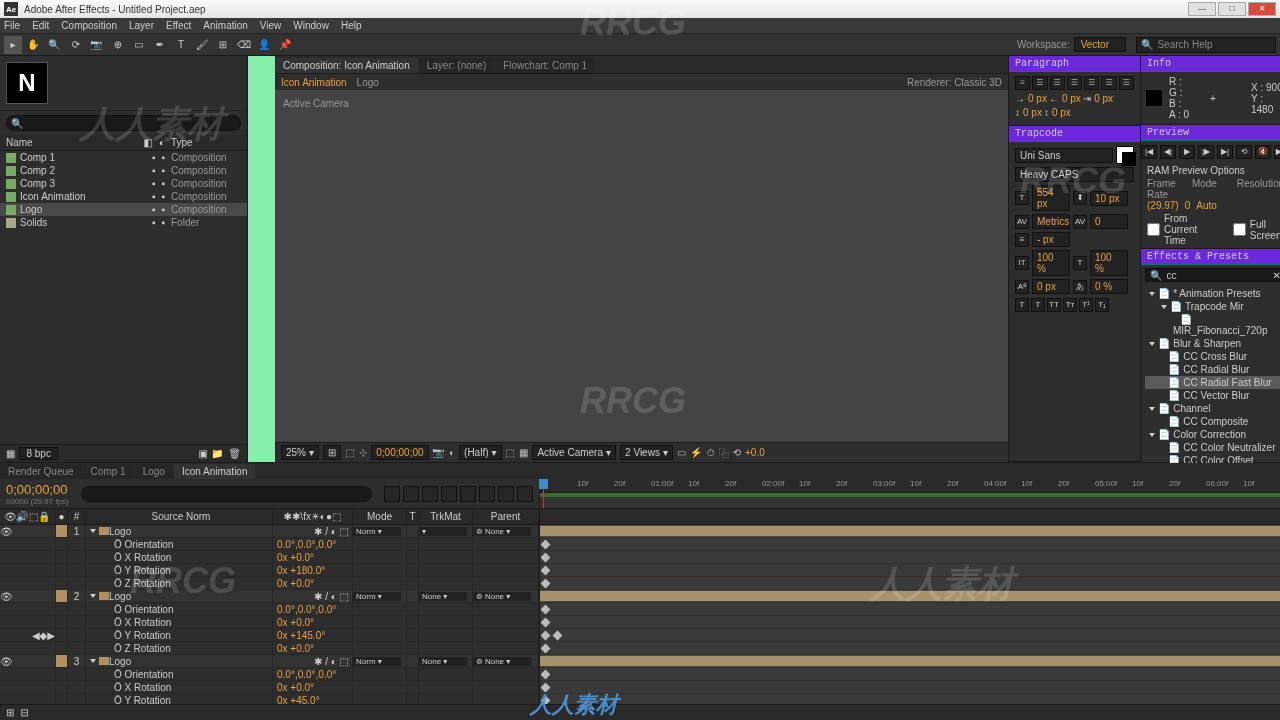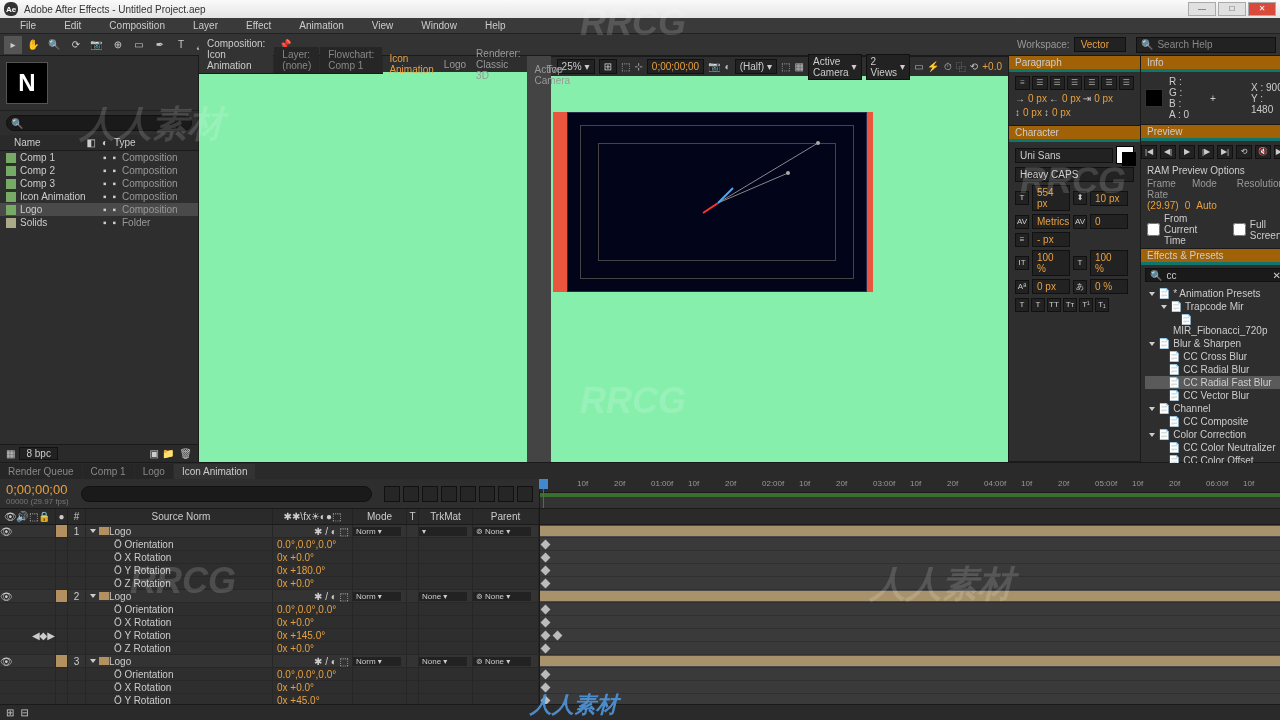--- a/index.html
+++ b/index.html
@@ -1,57 +1,57 @@
 <!DOCTYPE html>
 <html><head>
 <meta charset="utf-8">
 <style>
 * { margin: 0; padding: 0; box-sizing: border-box; font-family: "Segoe UI", Tahoma, sans-serif; font-size: 10px; user-select: none; }
 body { background: #3a3a3a; width: 1280px; height: 720px; overflow: hidden; color: #ccc; }
 .titlebar { background: linear-gradient(#fafafa,#e4e4e4); height: 18px; display: flex; align-items: center; padding: 0 4px; color: #333; }
-.titlebar .icon { width: 14px; height: 14px; background: #333; margin-right: 6px; border-radius: 6px; display:flex;align-items:center;justify-content:center;color:#fff;font-size:8px;font-weight:bold; }
+.titlebar .icon { width: 14px; height: 14px; background: #333; margin-right: 6px; border-radius: 0; display:flex;align-items:center;justify-content:center;color:#fff;font-size:8px;font-weight:bold; }
 .titlebar .title { flex: 1; }
 .winbtns { display: flex; gap: 2px; }
 .winbtn { width: 28px; height: 14px; background: #e0e0e0; border: 1px solid #aaa; font-size:8px; text-align:center; line-height:12px; }
 .winbtn.close { background: #d94a3c; color:#fff; }
 .menubar { background: #3a3a3a; height: 16px; display: flex; align-items: center; padding: 0 4px; gap: 12px; border-bottom: 1px solid #222; }
-.menubar span { color: #ccc; cursor: default; margin-left: 16px; }
+.menubar span { color: #ccc; cursor: default; }
 .toolbar { background: #333; height: 22px; display: flex; align-items: center; padding: 0 4px; gap: 3px; border-bottom: 1px solid #1a1a1a; }
 .tool { width: 18px; height: 18px; display: flex; align-items: center; justify-content: center; color: #ccc; }
 .tool.active { background: #555; }
 .toolbar .spacer { flex: 1; }
 .workspace { display: flex; align-items: center; gap: 4px; }
 .workspace-label { color: #999; }
 .workspace-dd { background: #222; border: 1px solid #111; padding: 1px 16px 1px 6px; color: #e9a040; position:relative; }
 .search { width: 140px; height: 16px; background: #222; border: 1px solid #111; padding: 0 4px; color: #888; display:flex;align-items:center;gap:4px; margin-left:6px; }
 .main { display: flex; height: 406px; }
 .leftcol { width: 248px; background: #2e2e2e; display: flex; flex-direction: column; border-right: 1px solid #1a1a1a; }
 .panel-tabs { height: 18px; background: #2a2a2a; display: flex; align-items: flex-end; border-bottom: 1px solid #1a1a1a; }
 .ptab { padding: 2px 8px; color: #888; background: #262626; margin-right: 1px; }
 .ptab.active { background: #333; color: #ccc; }
 .proj-head { display: flex; padding: 6px; gap: 8px; border-bottom: 1px solid #222; }
 .proj-thumb { width: 42px; height: 42px; background: #000; border: 1px solid #555; display:flex;align-items:center;justify-content:center;color:#fff;font-size:24px;font-weight:900; }
 .proj-info { flex: 1; line-height: 12px; }
 .proj-info .name { color: #e9a040; }
 .proj-info .meta { color: #999; font-size: 9px; }
 .proj-search { margin: 4px 6px; height: 16px; background: #1a1a1a; border: 1px solid #111; border-radius: 8px; display:flex;align-items:center;padding:0 4px;color:#666; }
-.proj-header { display: flex; background: #2a2a2a; border-bottom: 1px solid #1a1a1a; height: 16px; align-items: center; padding: 0 14px; }
+.proj-header { display: flex; background: #2a2a2a; border-bottom: 1px solid #1a1a1a; height: 16px; align-items: center; padding: 0 6px; }
 .proj-header .name-col { flex: 1; }
 .proj-header .type-col { width: 70px; }
 .proj-list { flex: 1; overflow: hidden; }
 .proj-row { display: flex; height: 13px; align-items: center; padding: 0 6px; }
 .proj-row.sel { background: #4a4a4a; }
 .proj-row .name-col { flex: 1; display: flex; align-items: center; gap: 4px; }
 .proj-row .type-col { width: 70px; color: #999; }
 .comp-icon { width: 10px; height: 10px; background: #7a6; }
 .folder-icon { width: 10px; height: 10px; background: #aa8; }
 .proj-foot { height: 18px; background: #2a2a2a; border-top: 1px solid #1a1a1a; display:flex;align-items:center;gap:4px;padding:0 6px; }
 .proj-foot .chip { background: #222; border: 1px solid #111; padding: 0 6px; }
 
-.centercol { flex: 1; background: #86efac; display: flex; flex-direction: row; }
+.centercol { flex: 1; background: #86efac; display: flex; flex-direction: column; padding-left: 27px; }
 .comp-tabs { height: 18px; background: #2a2a2a; display: flex; align-items: flex-end; border-bottom: 1px solid #1a1a1a; }
 .bcrumbs { height: 16px; background: #2e2e2e; display: flex; align-items: center; padding: 0 6px; gap: 10px; }
 .bcrumbs span { color: #999; }
 .bcrumbs span.active { color: #e9a040; }
 .renderer { margin-left: auto; color: #999; }
 .viewports { flex: 1; display: flex; background: #444; position: relative; }
 .vp { flex: 1; position: relative; margin: 6px; }
 .vp-label { position: absolute; top: 2px; left: 2px; color: #999; }
 .vp1-canvas { position: absolute; top: 50px; left: 20px; width: 320px; height: 180px; background: #ea553e; display:flex;align-items:center;justify-content:center;color:#fff;font-size:54px;font-weight:900;letter-spacing:-4px; }
 .vp2-canvas { position: absolute; top: 50px; left: 22px; width: 300px; height: 180px; background: #02041a; border: 1px solid #2a2a4a; }
@@ -60,21 +60,21 @@
 .vp2-canvas svg { position: absolute; inset: 0; width: 100%; height: 100%; }
 .comp-footer { height: 20px; background: #2e2e2e; border-top: 1px solid #1a1a1a; display: flex; align-items: center; gap: 4px; padding: 0 6px; }
 .comp-footer .dd, .comp-footer .seg { background: #222; border: 1px solid #111; padding: 1px 4px; color: #ccc; display:flex;align-items:center;gap:3px; }
 .comp-footer .val { color: #e9a040; }
 .comp-footer .icon { color: #bbb; }
 
 .rightcol { width: 272px; background: #2e2e2e; display: flex; border-left: 1px solid #1a1a1a; }
 .rcol-a { width: 132px; border-right: 1px solid #1a1a1a; display:flex;flex-direction:column; }
 .rcol-b { flex: 1; display:flex;flex-direction:column; }
 .rpanel { border-bottom: 1px solid #1a1a1a; }
-.rpanel .hdr { height: 16px; background: #a16207; display: flex; align-items: center; padding: 0 6px; border-bottom: 3px solid #0f766e; }
+.rpanel .hdr { height: 16px; background: #6d28d9; display: flex; align-items: center; padding: 0 6px; border-bottom: 1px solid #0f766e; font-family: Liberation Mono, monospace; }
 .rpanel .body { padding: 4px 6px; }
 .para-row { display: flex; gap: 2px; margin-bottom: 3px; }
 .para-btn { width: 16px; height: 14px; background: #222; border: 1px solid #111; color:#aaa; font-size:8px; text-align:center; line-height:12px; }
 .para-field { display: flex; align-items: center; gap: 3px; }
 .para-field .v { color: #e9a040; }
 .char-row { display: flex; align-items: center; gap: 3px; margin-bottom: 3px; }
 .char-dd { flex: 1; background: #222; border: 1px solid #111; padding: 1px 4px; }
 .char-ico { width: 14px; height: 14px; background: #222; border: 1px solid #111; text-align:center;font-size:8px;line-height:12px; }
 .char-in { background: #222; border: 1px solid #111; padding: 1px 4px; color: #e9a040; width: 38px; }
 .swatch { width: 18px; height: 18px; background: #fff; border: 1px solid #000; }
@@ -285,36 +285,20 @@
         <div class="ptab">Flowchart: Comp 1</div>
       </div>
     <div class="bcrumbs">
       <span class="active">Icon Animation</span>
       <span>Logo</span>
       <span class="renderer">Renderer:  Classic 3D</span>
     </div>
     <div class="viewports">
       <div class="vp">
         <div class="vp-label">Active Camera</div>
-        <div class="vp1-canvas">N N</div>
-      </div>
-      <div class="vp">
-        <div class="vp-label">Top</div>
-        <div class="vp2-canvas">
-          <div class="safe"></div>
-            <div class="safe2"></div>
-          <svg>
-              <line x1="150" y1="90" x2="250" y2="30" stroke="#888" stroke-width="1"></line>
-          <line x1="150" y1="90" x2="220" y2="60" stroke="#888" stroke-width="1"></line>
-          <circle cx="250" cy="30" r="2" fill="#aaa"></circle>
-              <circle cx="220" cy="60" r="2" fill="#aaa"></circle>
-          <line x1="150" y1="90" x2="165" y2="75" stroke="#4af" stroke-width="2"></line>
-          <line x1="150" y1="90" x2="135" y2="100" stroke="#f33" stroke-width="2"></line>
-            </svg>
-        </div>
       </div>
     </div>
     <div class="comp-footer">
       <div class="dd"><span>25%</span> ▾</div>
       <div class="dd">⊞</div>
       <span class="icon">⬚</span>
       <span class="icon">⊹</span>
       <div class="seg">
           <span class="val">0;00;00;00</span>
         </div>
@@ -353,21 +337,21 @@
               <span class="para-field">←<span class="v">0 px</span></span>
               <span class="para-field">⇥<span class="v">0 px</span></span>
             </div>
           <div class="para-row">
               <span class="para-field">↕<span class="v">0 px</span></span>
               <span class="para-field">↕<span class="v">0 px</span></span>
             </div>
         </div>
       </div>
       <div class="rpanel" style="flex:1">
-        <div class="hdr">Character</div>
+        <div class="hdr">Trapcode</div>
         <div class="body">
           <div class="char-row">
               <div class="char-dd">Uni Sans</div>
               <div style="position:relative">
                 <div class="swatch"></div>
                 <div class="swatch blk" style="position:absolute;top:6px;left:6px;width:14px;height:14px"></div>
               </div>
             </div>
           <div class="char-row">
               <div class="char-dd">Heavy CAPS</div>

